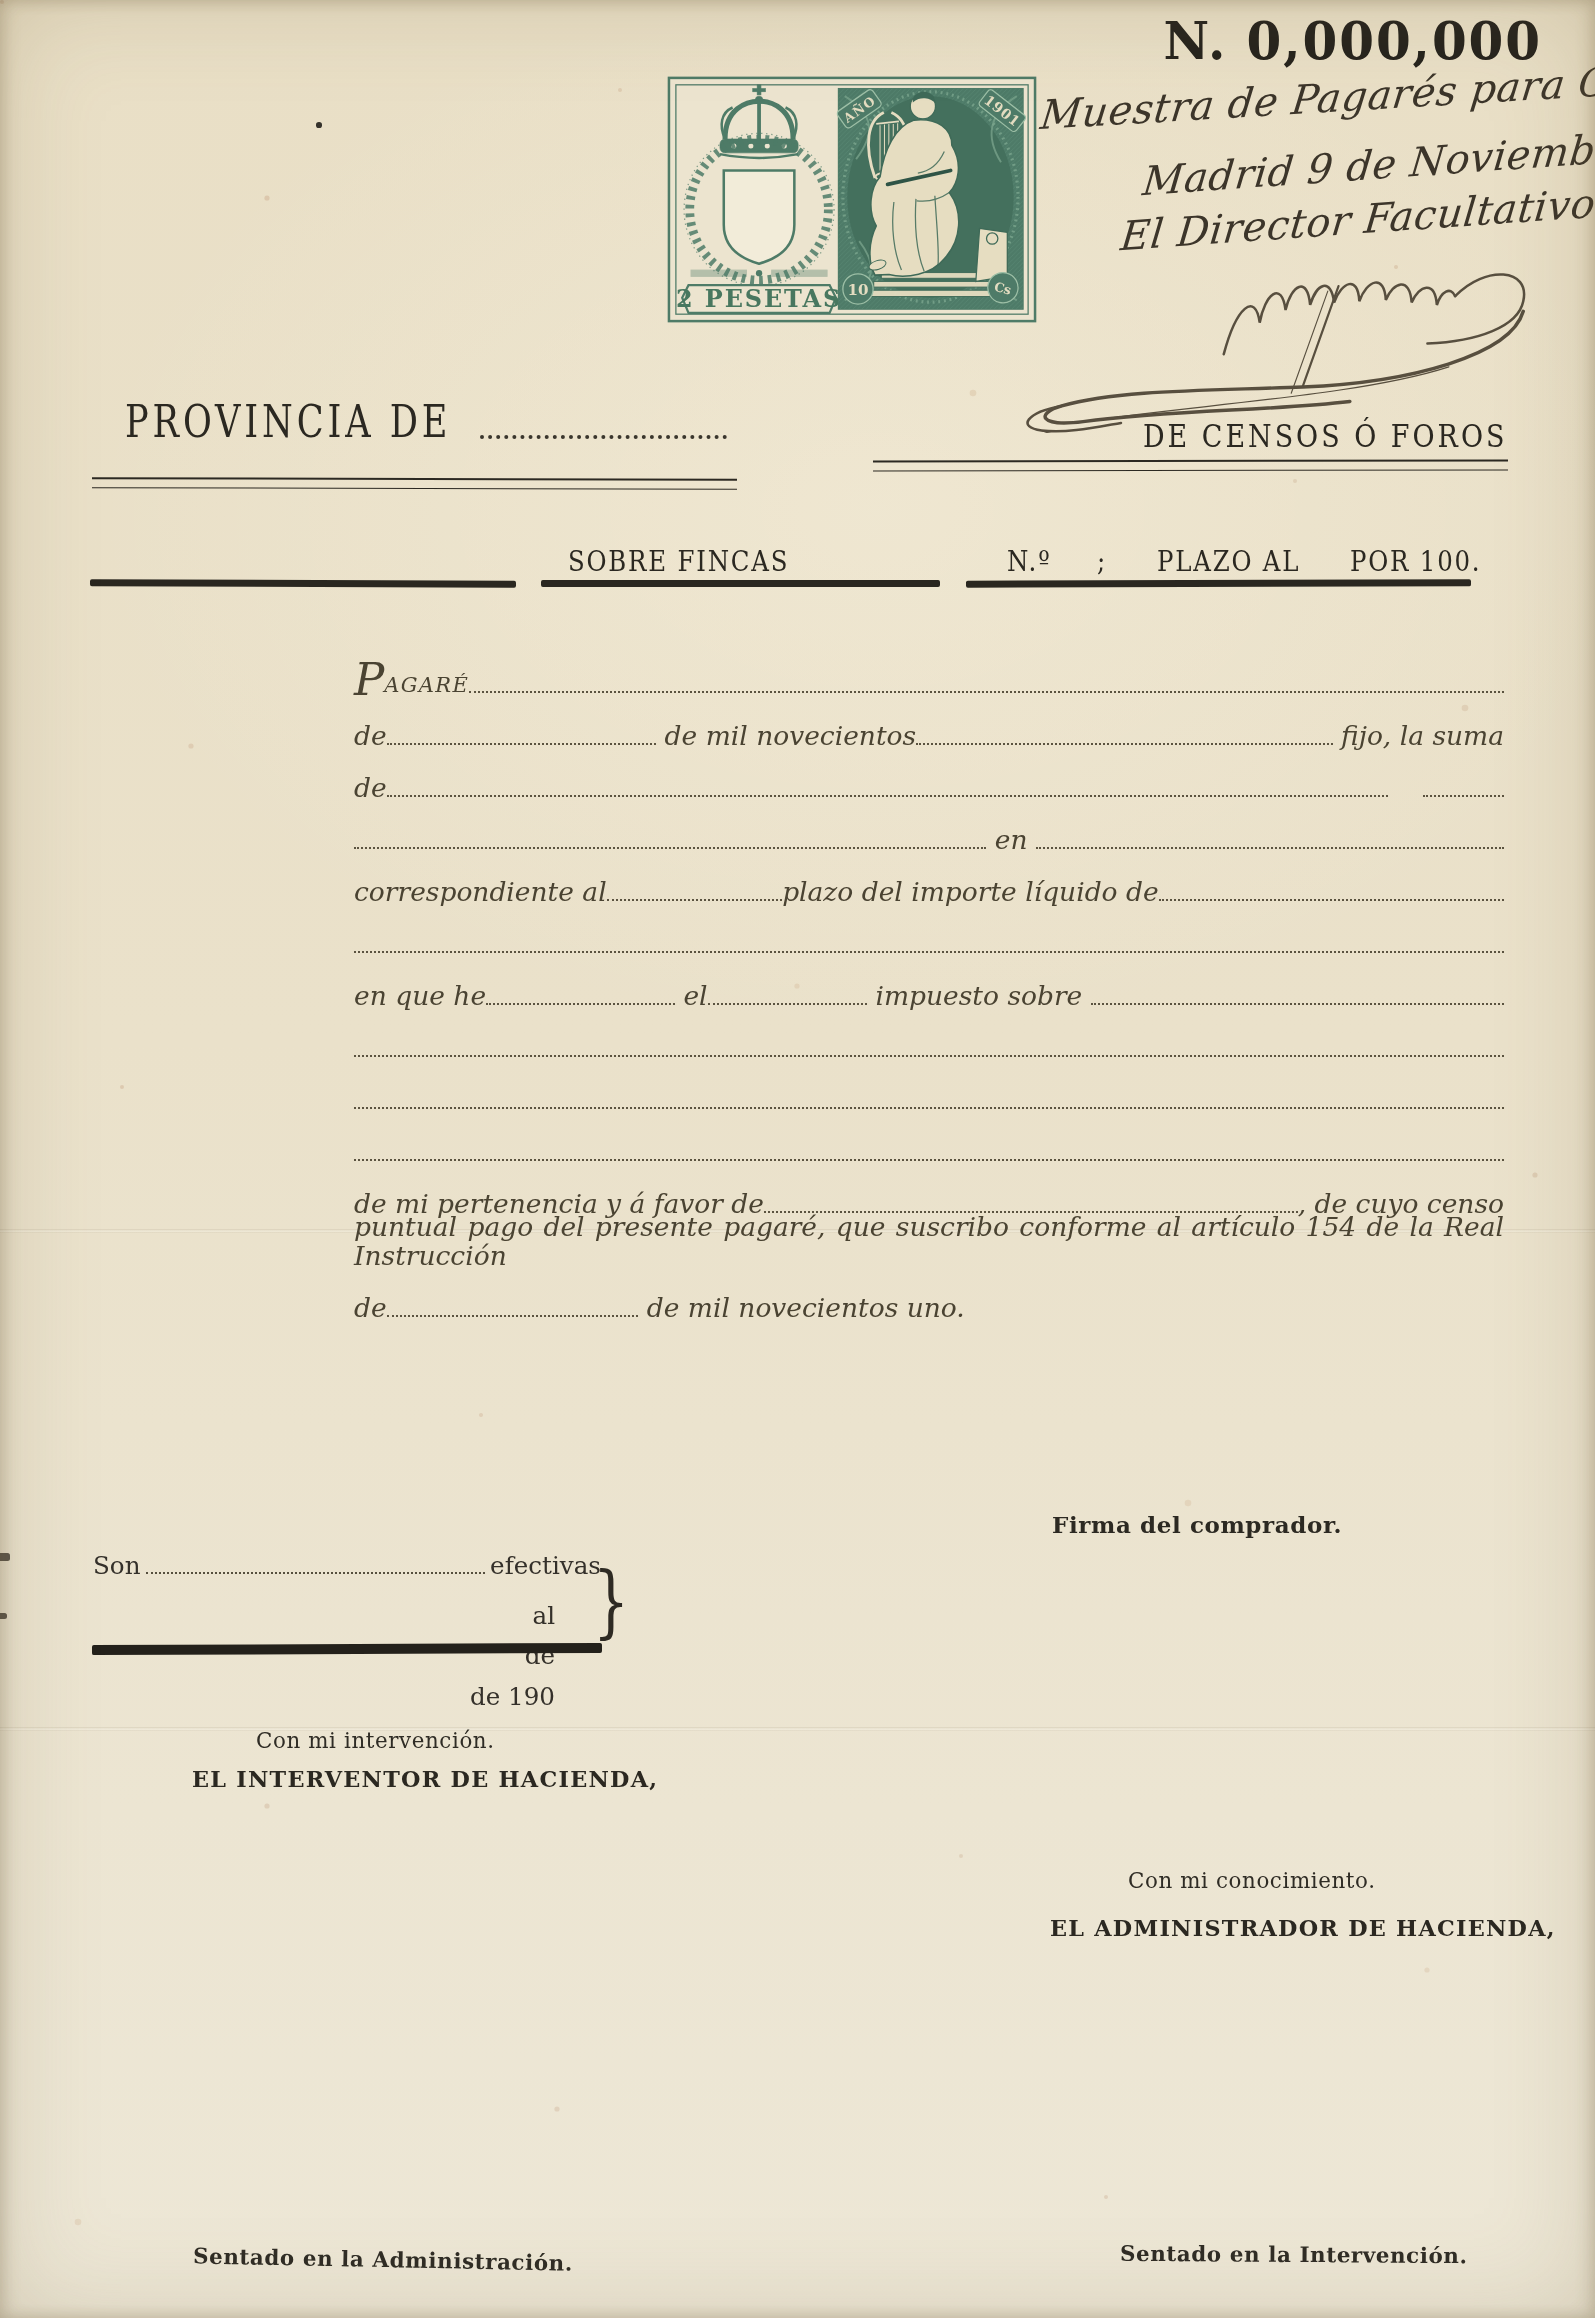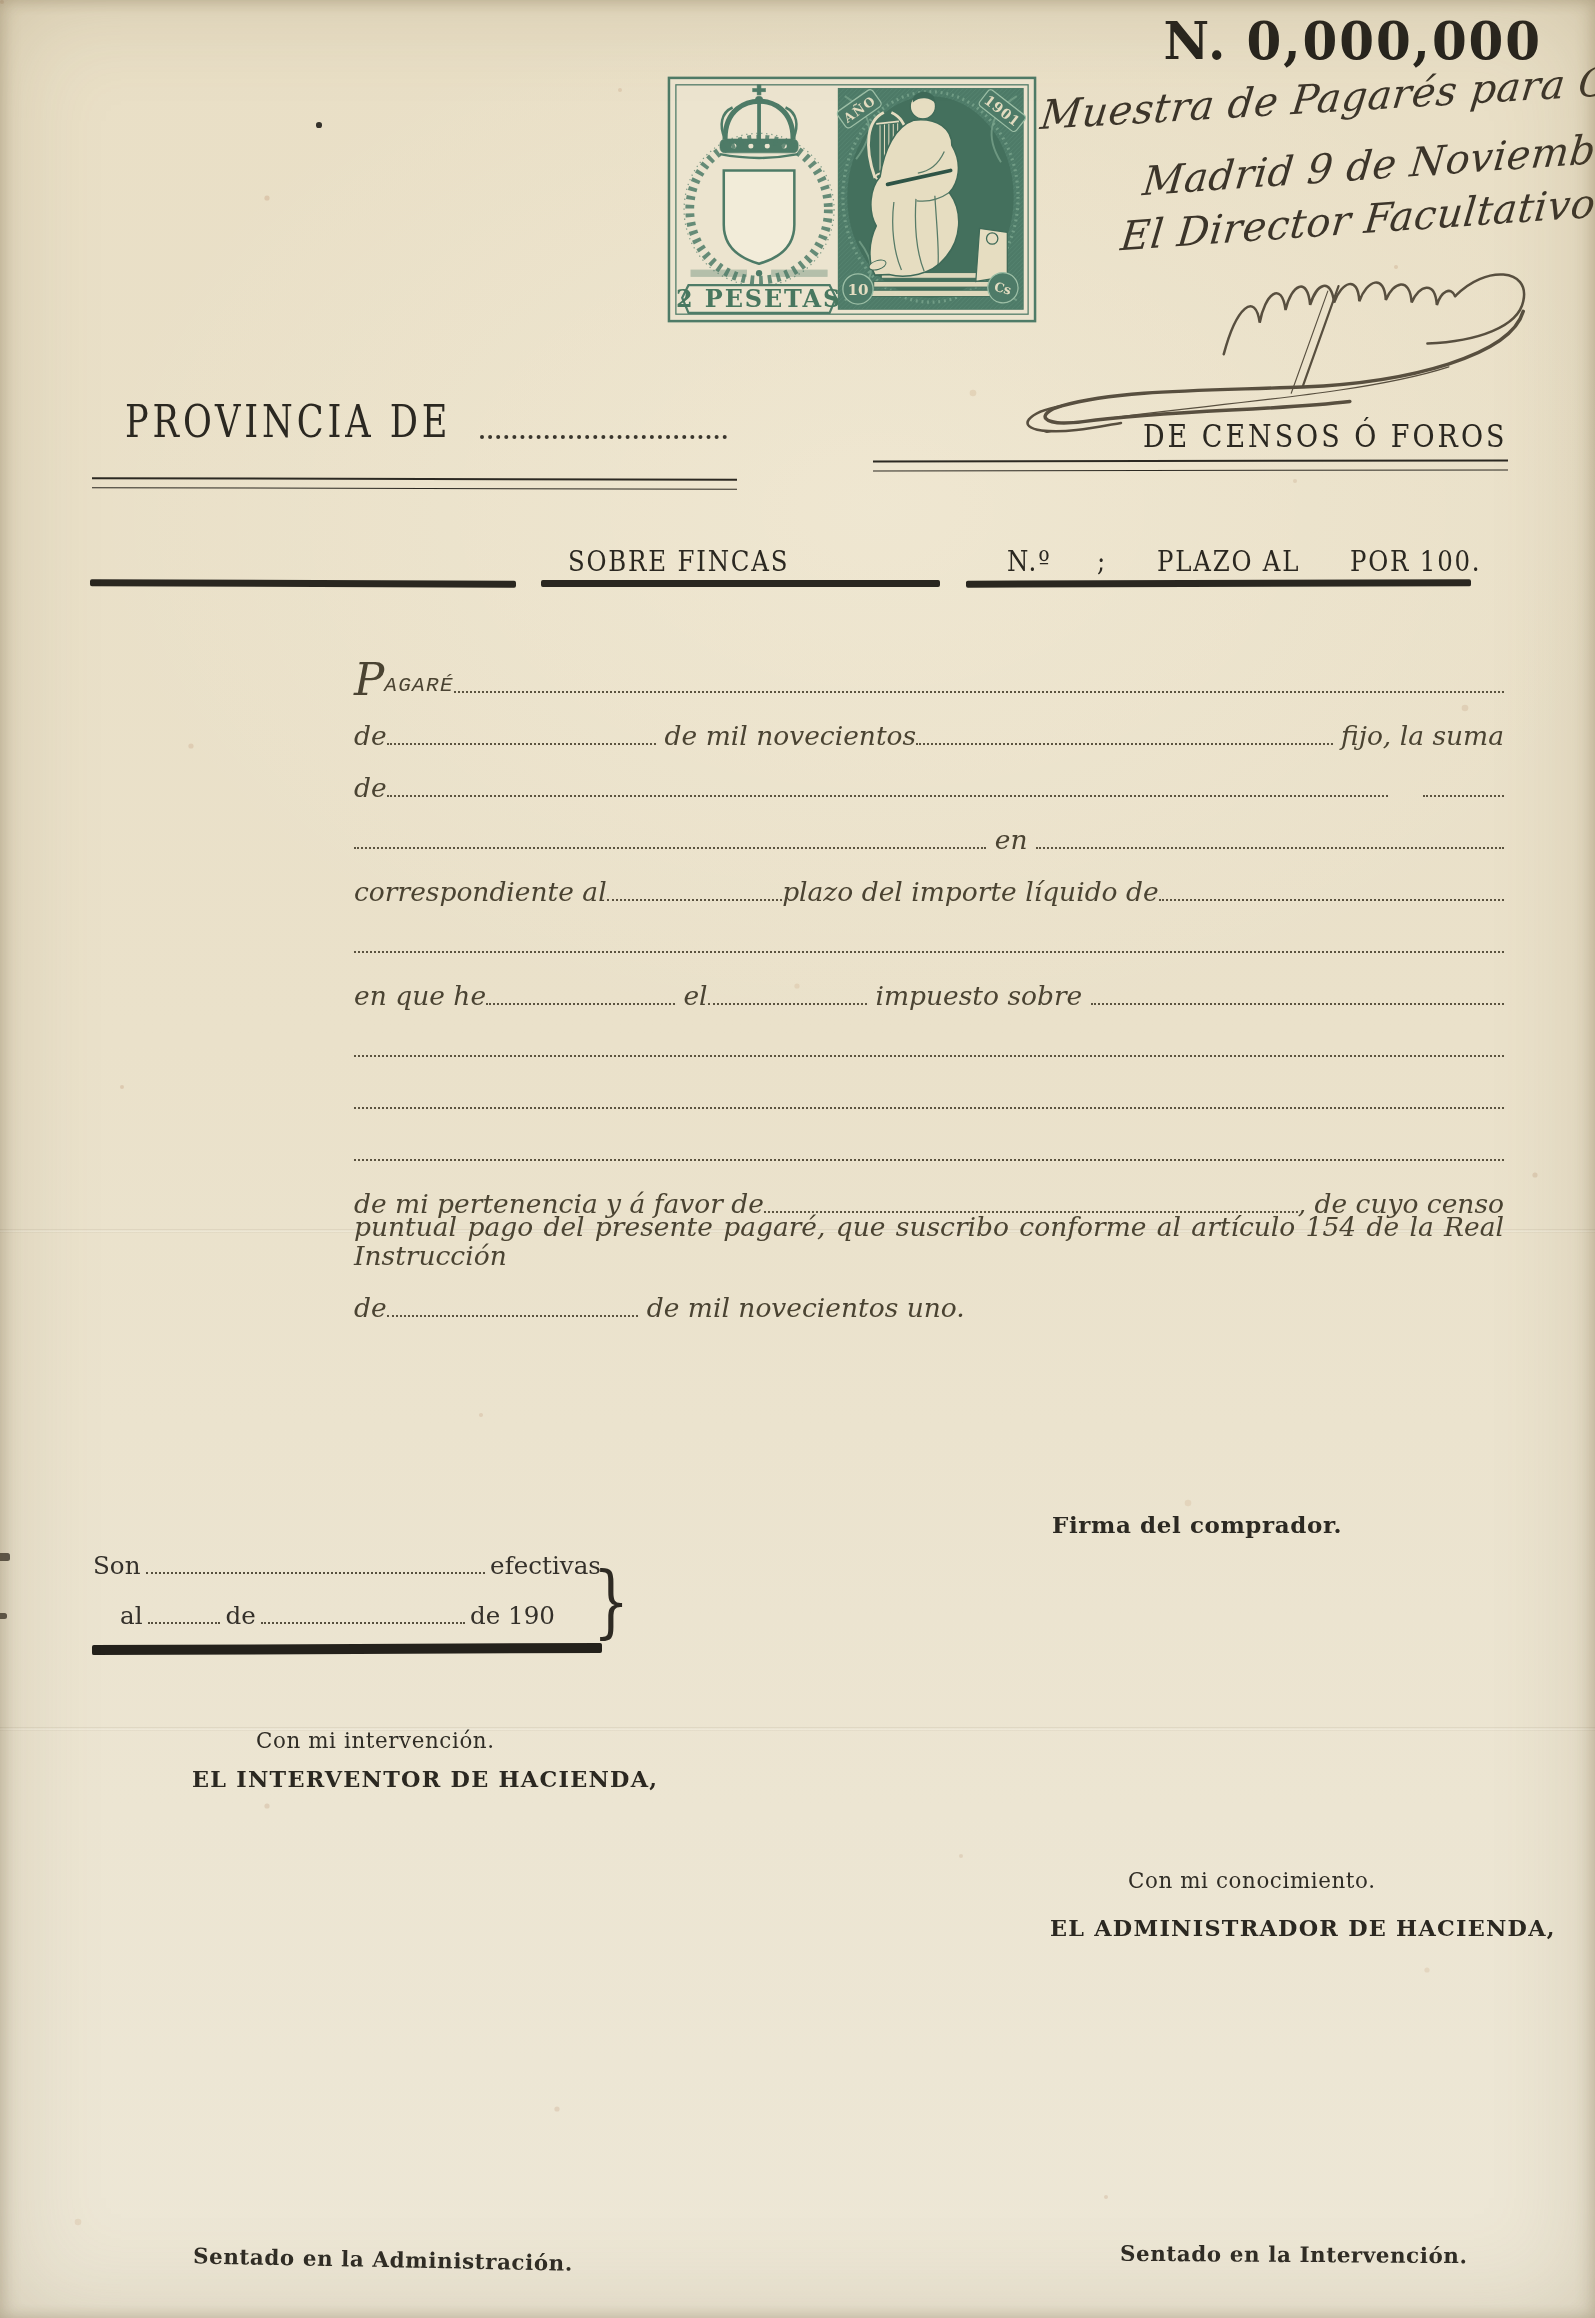--- a/index.html
+++ b/index.html
@@ -65,29 +65,29 @@
   .bar3{left:966px;width:505px;transform:rotate(-.15deg);}
 
   
   .body-block{position:absolute;left:354px;top:650px;width:1150px;font-style:italic;font-size:26.5px;color:#4a4332;}
   .fline{display:flex;align-items:flex-end;height:52px;}
   .fline .txt{line-height:1.1;padding-bottom:3.8px;white-space:pre;}
   .fline .dots{flex-grow:1;flex-basis:0;height:0;border-bottom:2.5px dotted #5b5340;margin-bottom:9.5px;}
   .fline .gapx{height:0;}
   .fline .fillx{flex-basis:0;}
   .fline .cap{font-size:45px;line-height:.85;padding-bottom:2.5px;}
-  .fline .sc{font-size:21px;letter-spacing:1.3px;padding-bottom:5px;font-family:Liberation Mono, monospace;}
+  .fline .sc{font-size:21px;letter-spacing:1.3px;padding-bottom:5px;}
   .fline.just .txt{width:100%;text-align:justify;text-align-last:justify;white-space:normal;}
 
   .firma{position:absolute;left:1052px;top:1511px;font-size:23px;font-weight:bold;letter-spacing:0.6px;color:#2c2922;}
 
   
   .son-row,.al-row{position:absolute;display:flex;align-items:flex-end;font-size:24.6px;color:#34302a;}
   .son-row{left:93px;top:1552px;width:508px;}
-  .al-row{left:120px;top:1602px;width:435px;}
+  .al-row{left:120px;top:1602px;width:435px;flex-direction:column;}
   .son-row .txt,.al-row .txt{line-height:1.1;padding-bottom:3.2px;white-space:pre;}
   .ldots{flex-grow:1;flex-basis:0;height:0;border-bottom:2.5px dotted #564f3e;margin:0 5px 8.2px 5px;}
   .ld1{flex-grow:1;} .ld2{flex-grow:2.8;}
   .brace{position:absolute;left:593px;top:1562px;font-size:79px;line-height:1;color:#2e2a23;
     transform:scaleX(.72);transform-origin:left top;font-weight:normal;}
   .thick-rule{position:absolute;left:92px;top:1644px;width:510px;height:10px;background:#24211b;
     border-radius:1.9px;transform:rotate(-.25deg);}
 
   
   .note-sm{position:absolute;font-size:21.4px;color:#2f2c25;letter-spacing:0.6px;}

